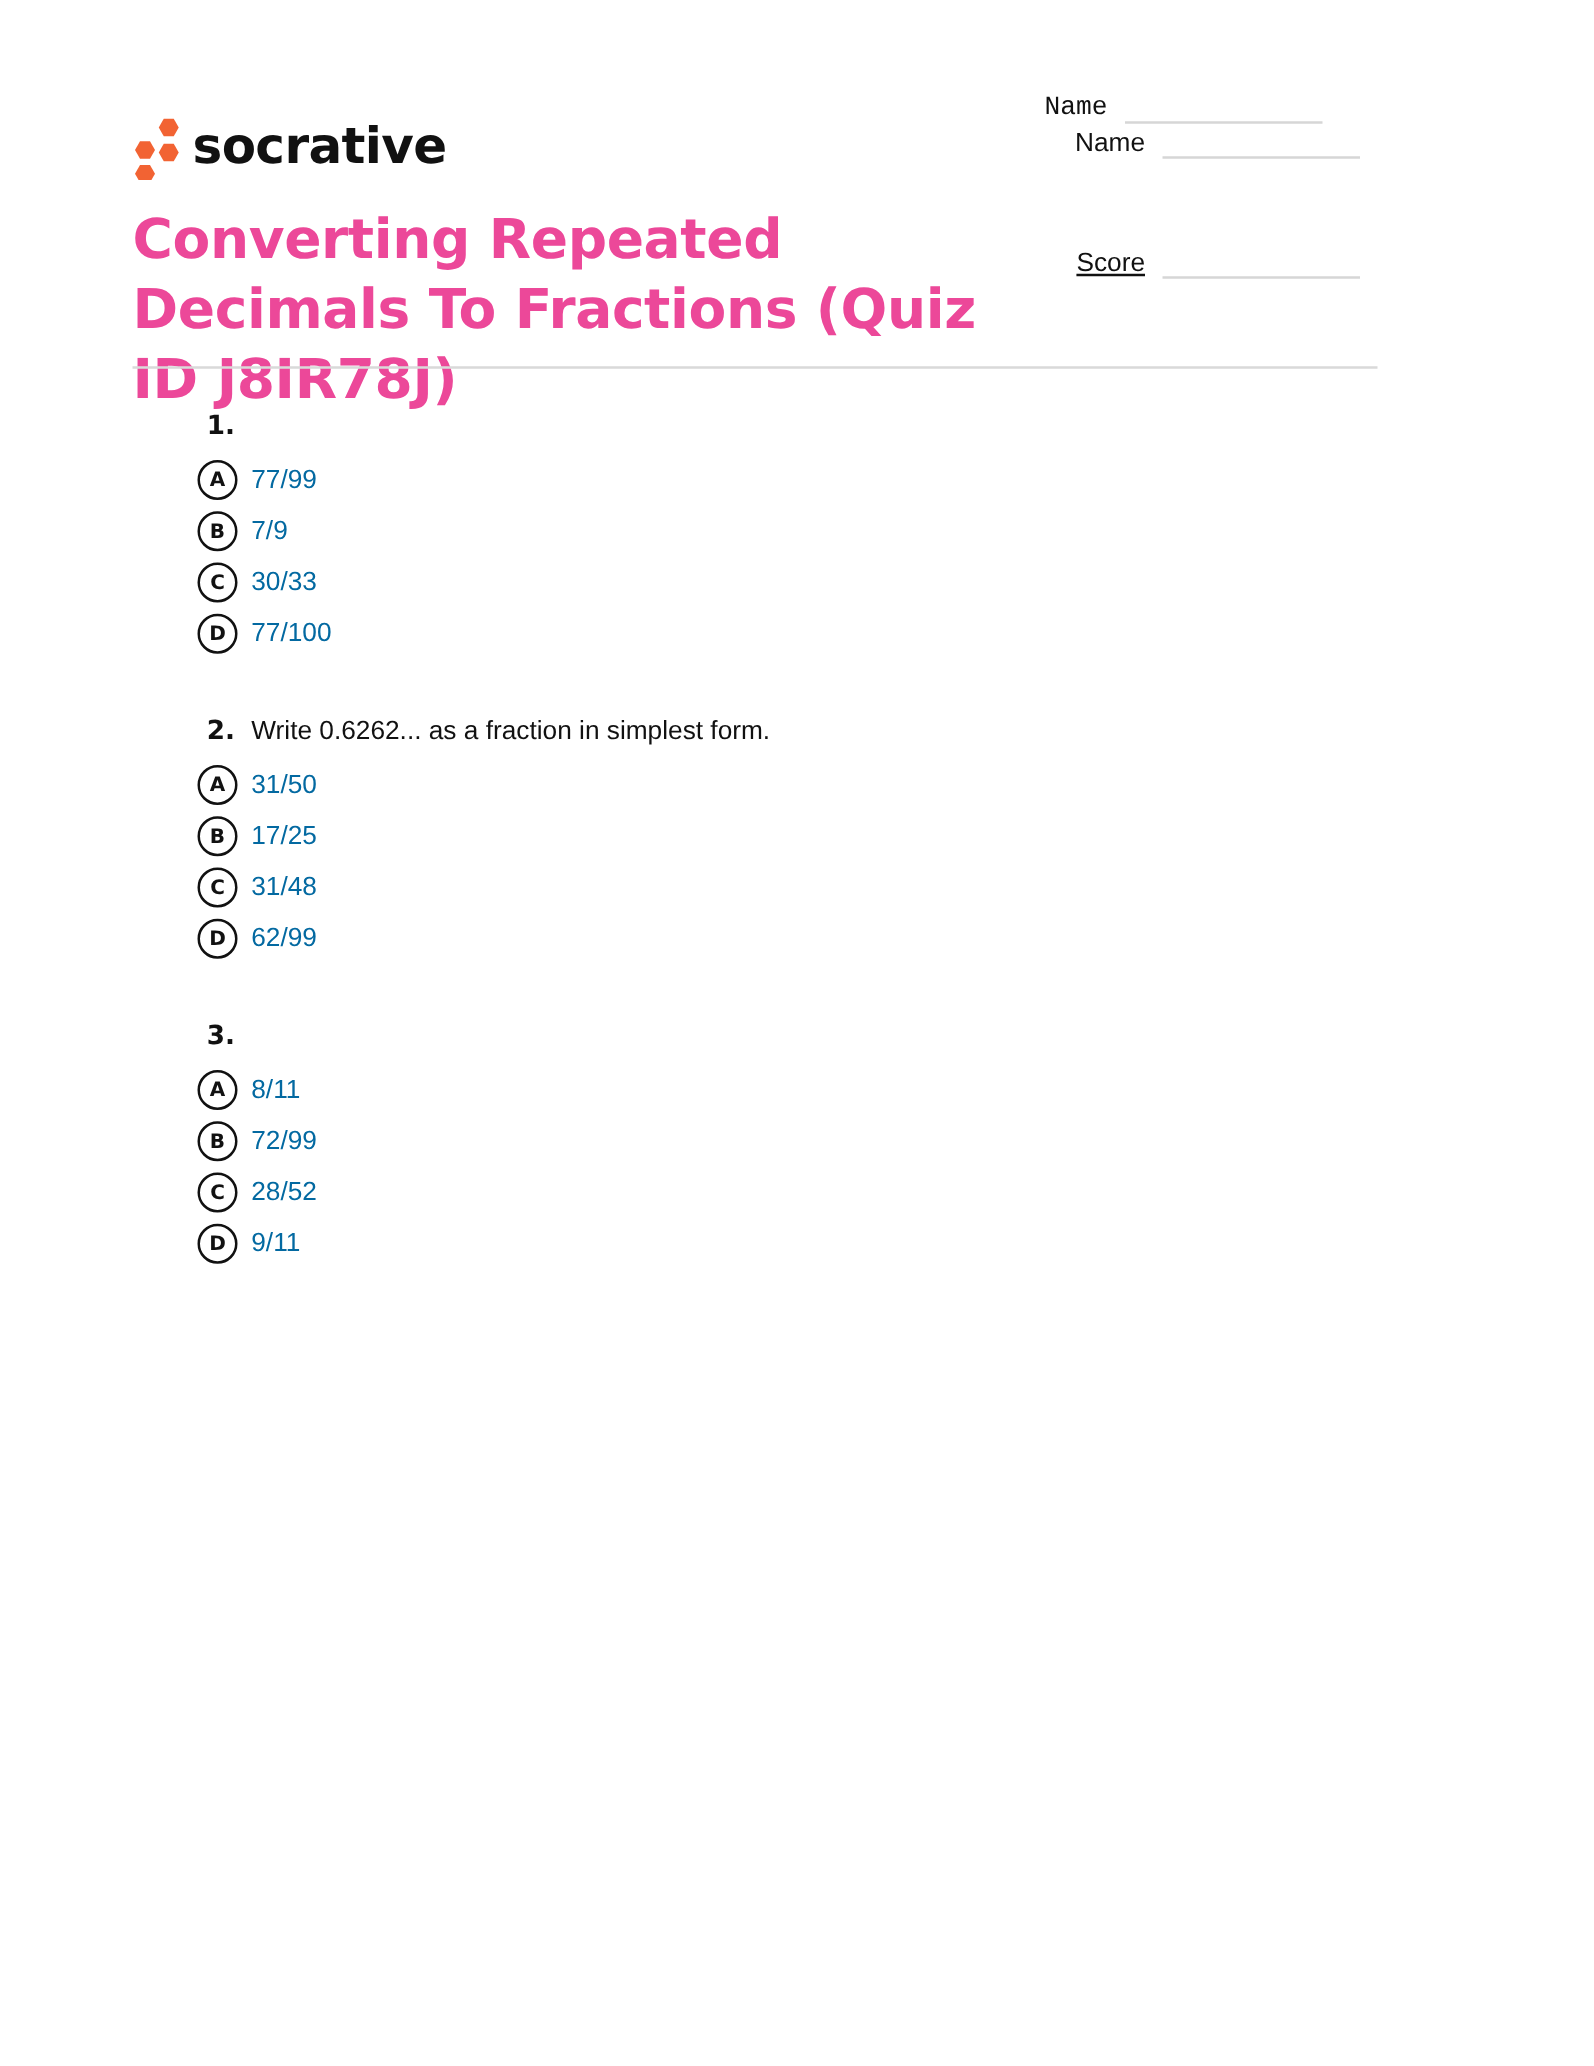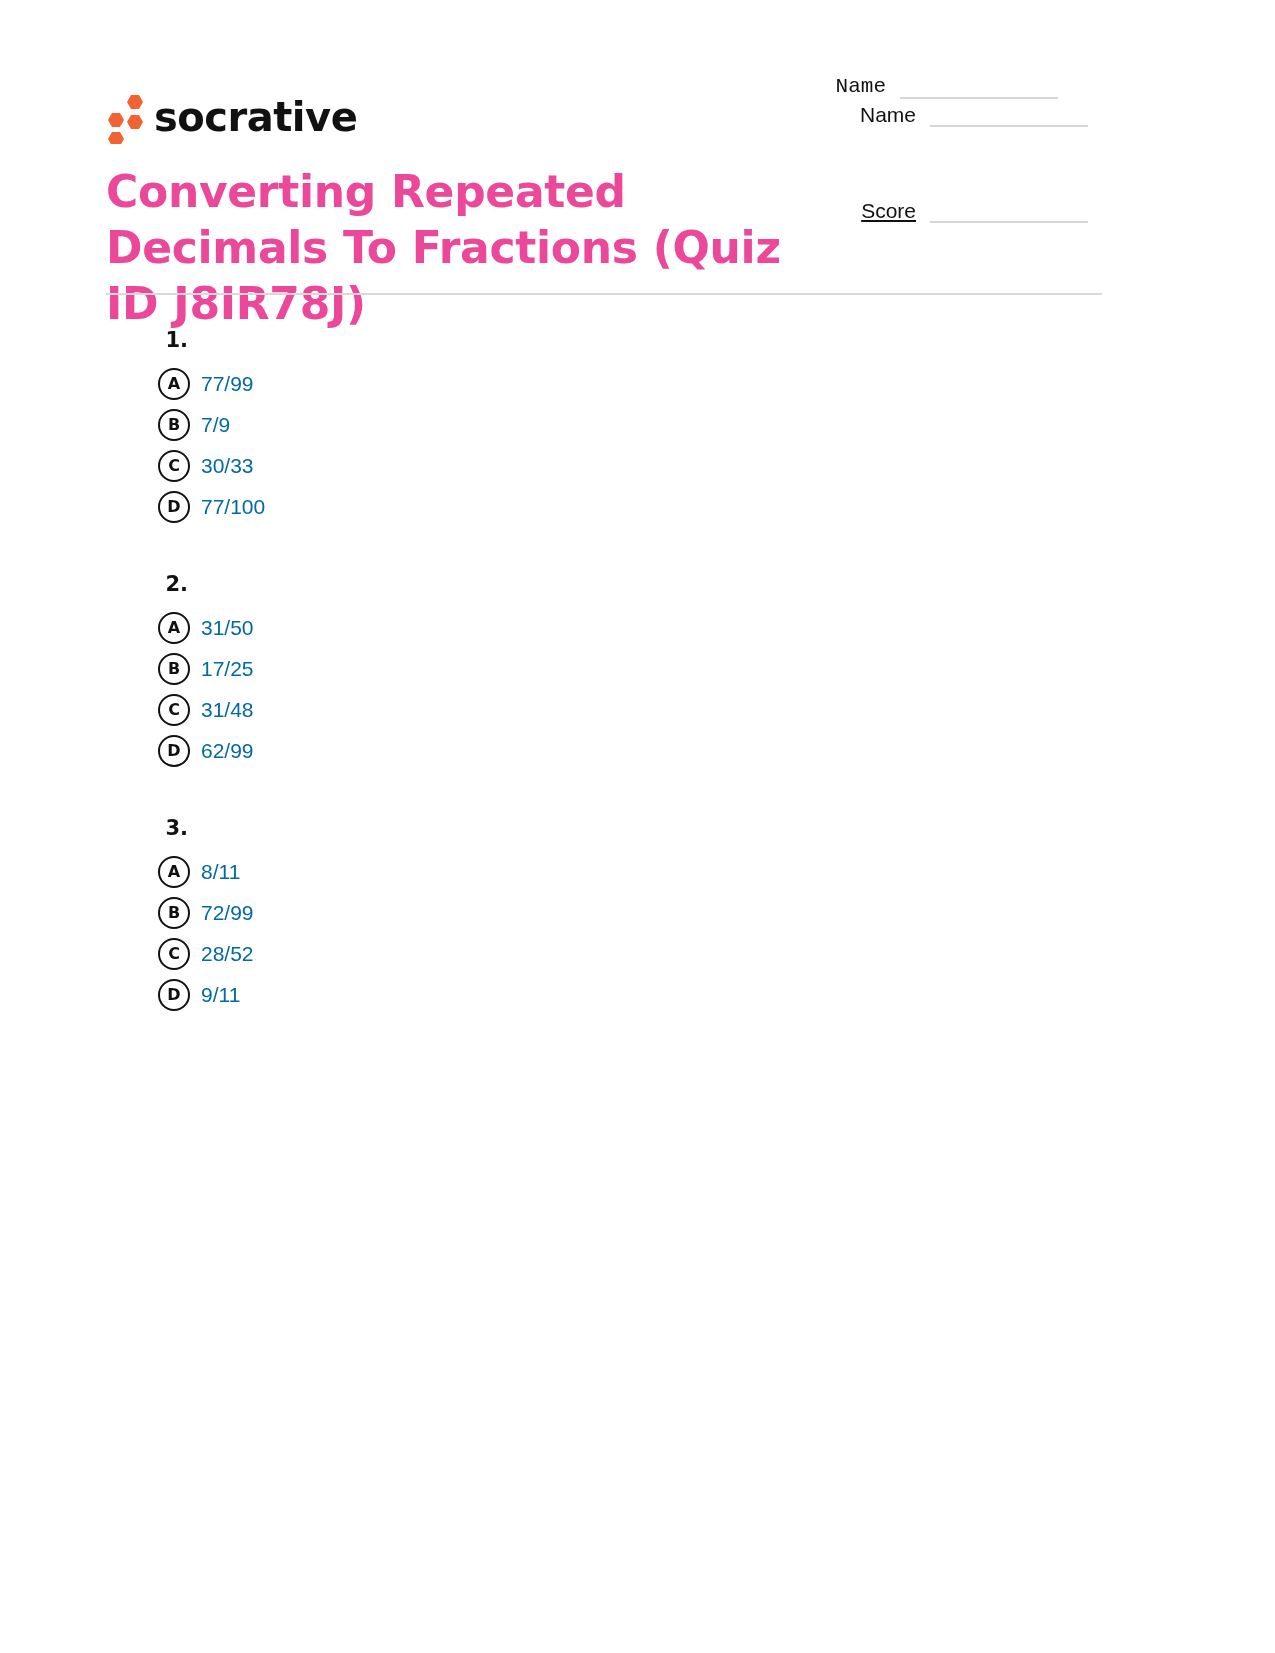--- a/index.html
+++ b/index.html
@@ -184,20 +184,21 @@
   </div>
   <div class="choice">
     <span class="bubble">D</span>
     <span class="choice-text">77/100</span>
   </div>
 </div>
 
 <div class="question q2">
   <div class="q-head">
     <span class="q-num">2.</span>
+    <span class="q-text">Write 0.6262... as a fraction in simplest form.</span>
   </div>
   <div class="choice choice-first">
     <span class="bubble">A</span>
     <span class="choice-text">31/50</span>
   </div>
   <div class="choice">
     <span class="bubble">B</span>
     <span class="choice-text">17/25</span>
   </div>
   <div class="choice">

